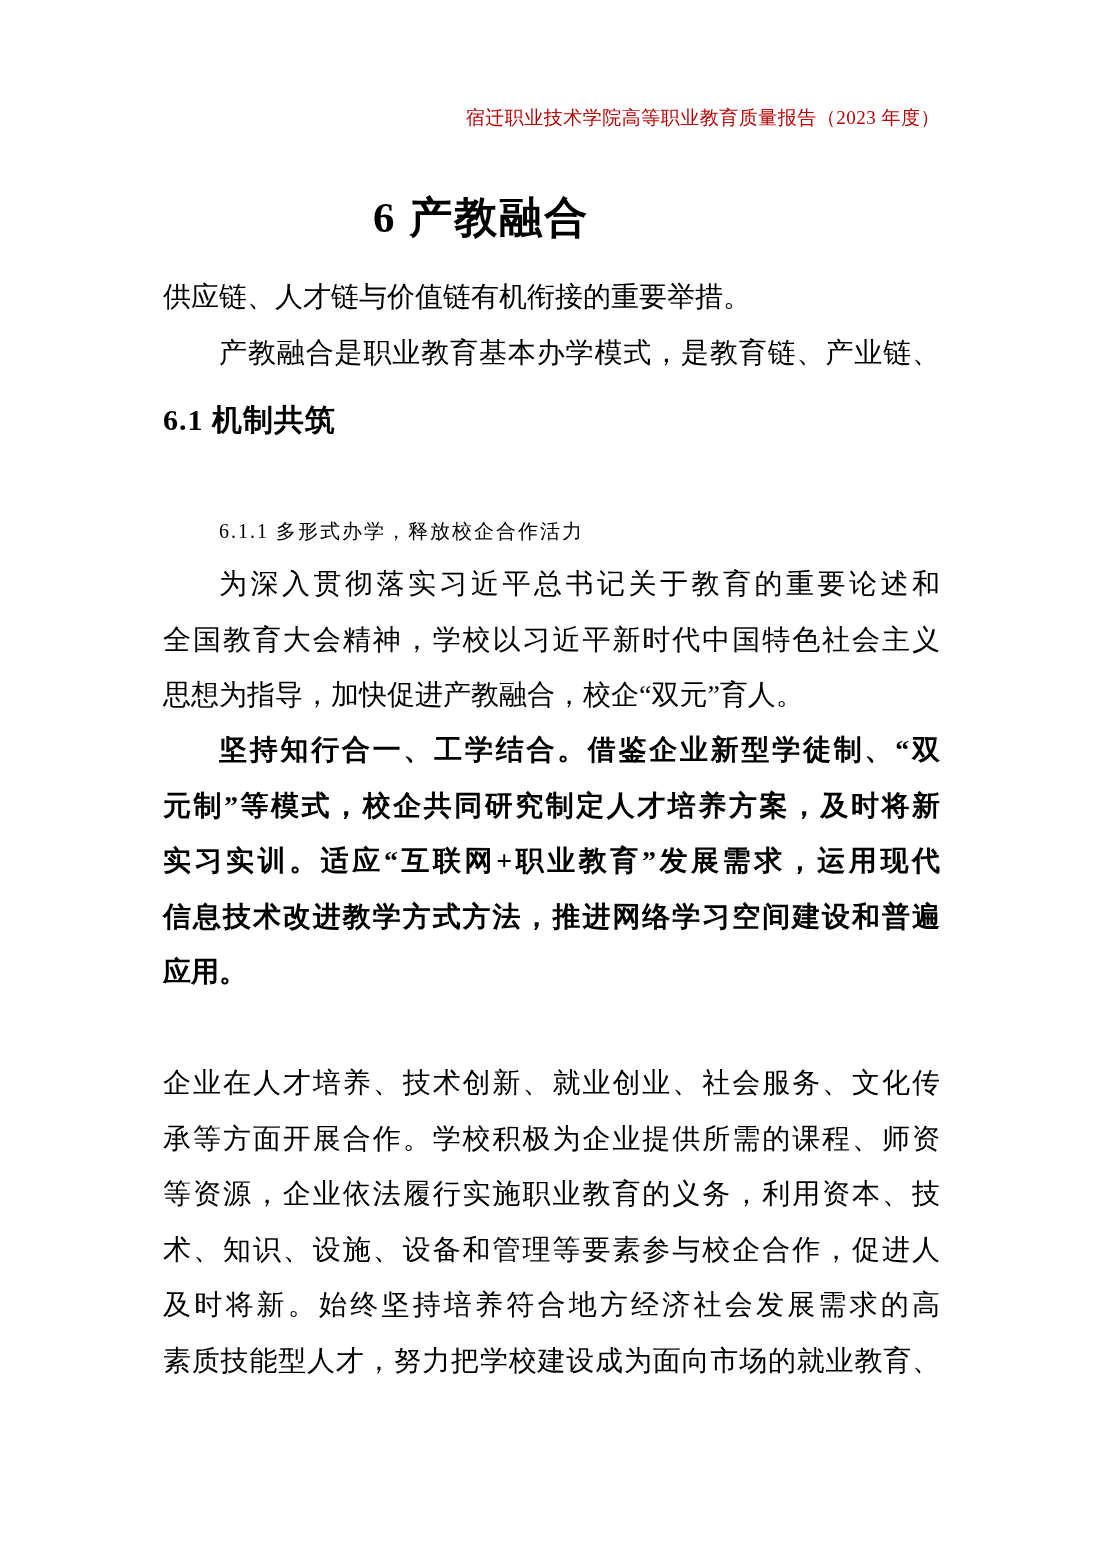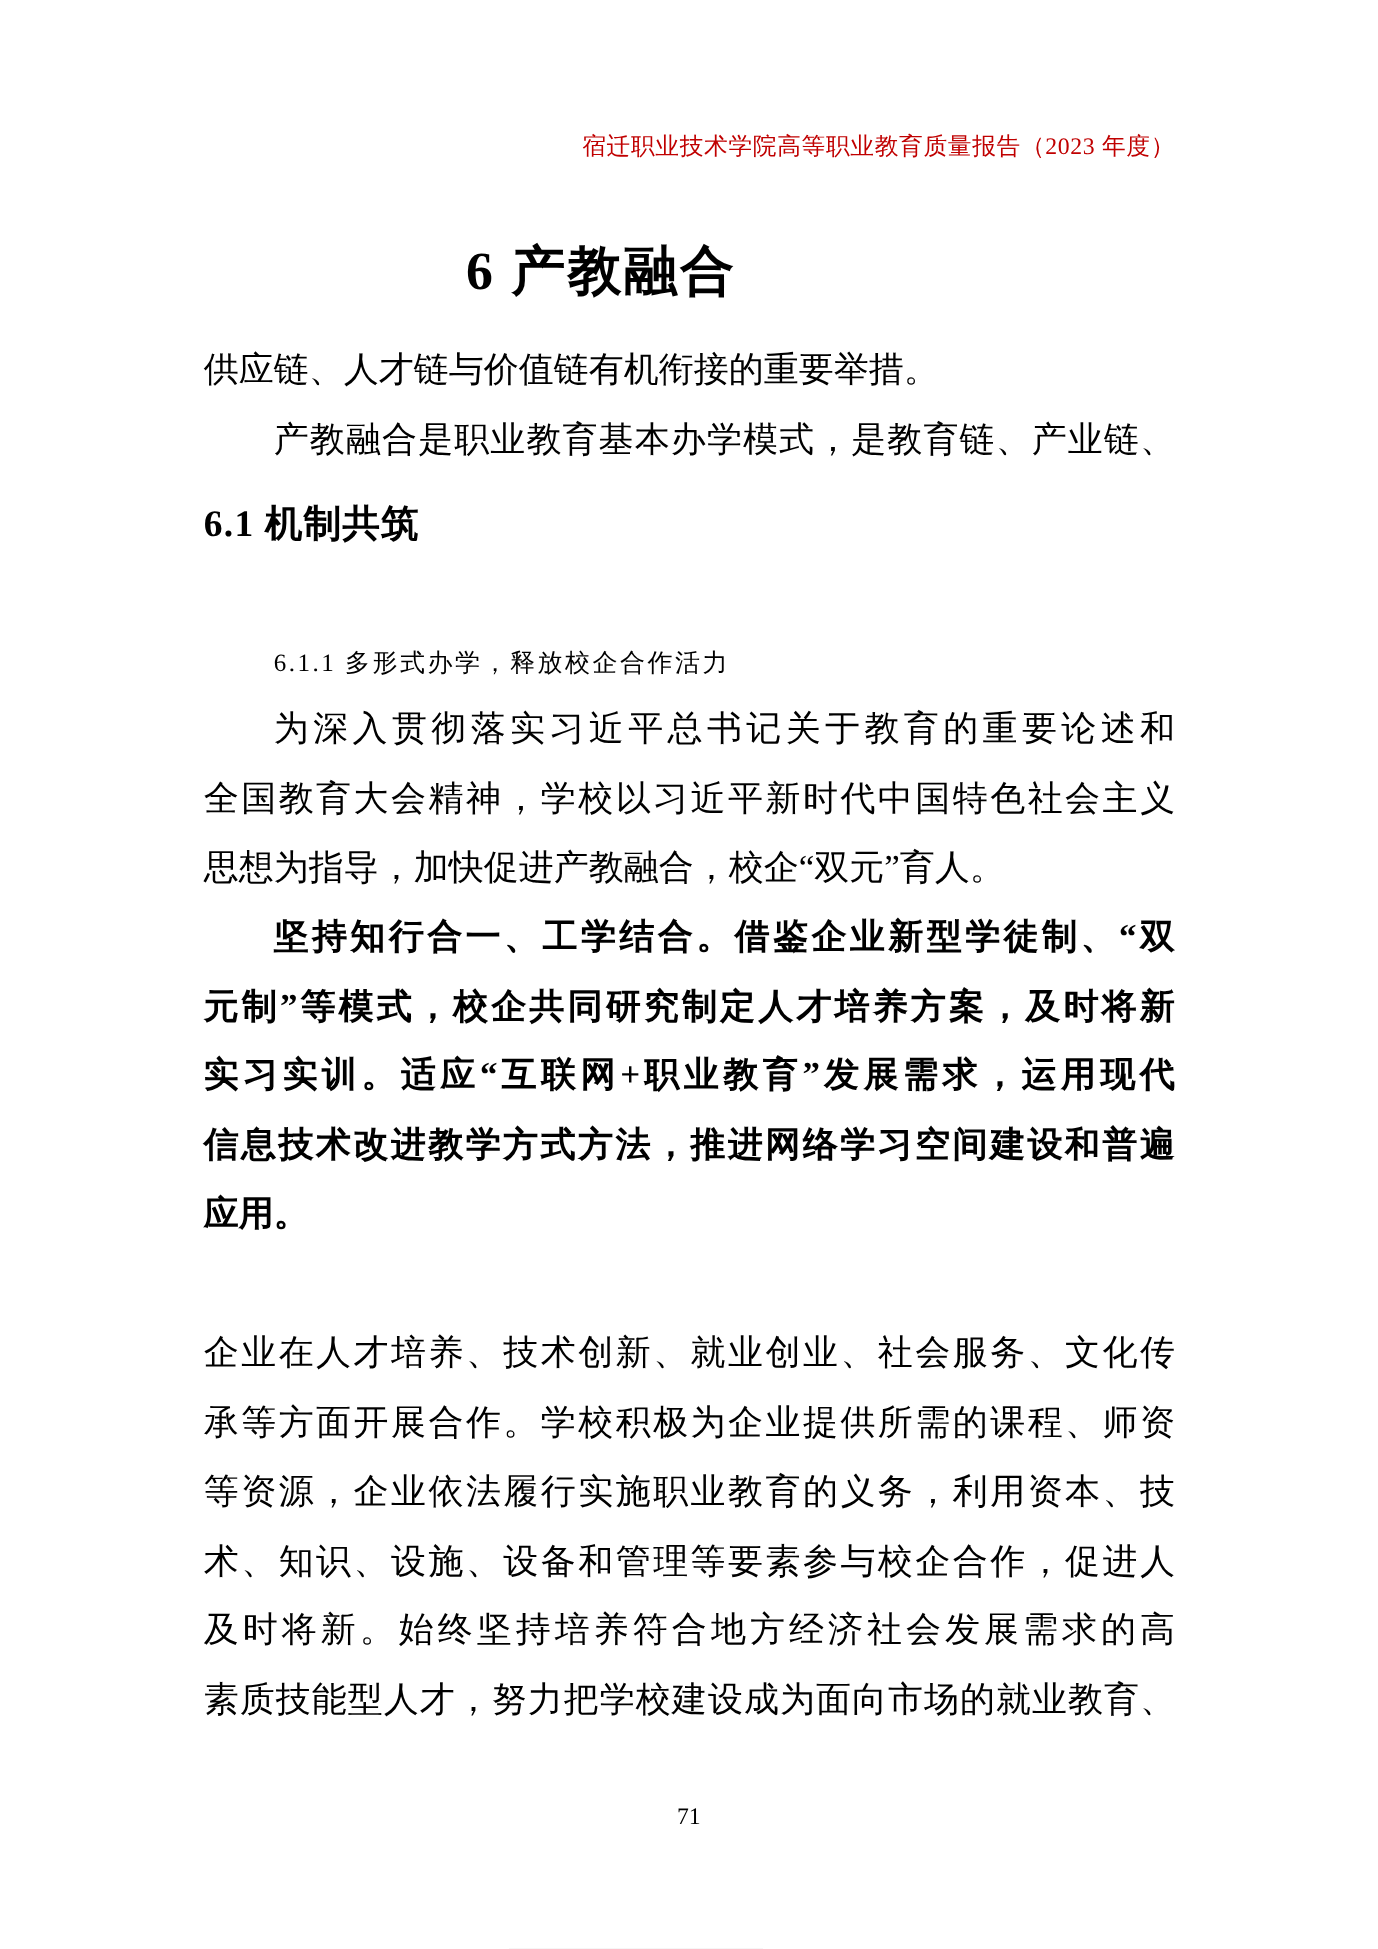--- a/index.html
+++ b/index.html
@@ -111,15 +111,14 @@
 
   <div class="abs body-par p4">
     <div class="ln just">企业在人才培养、技术创新、就业创业、社会服务、文化传</div>
     <div class="ln just">承等方面开展合作。学校积极为企业提供所需的课程、师资</div>
     <div class="ln just">等资源，企业依法履行实施职业教育的义务，利用资本、技</div>
     <div class="ln just">术、知识、设施、设备和管理等要素参与校企合作，促进人</div>
     <div class="ln just">及时将新。始终坚持培养符合地方经济社会发展需求的高</div>
     <div class="ln just">素质技能型人才，努力把学校建设成为面向市场的就业教育、</div>
   </div>
 
-  <div class="abs page-number">71</div>
 
 </div>
 
 </body></html>

